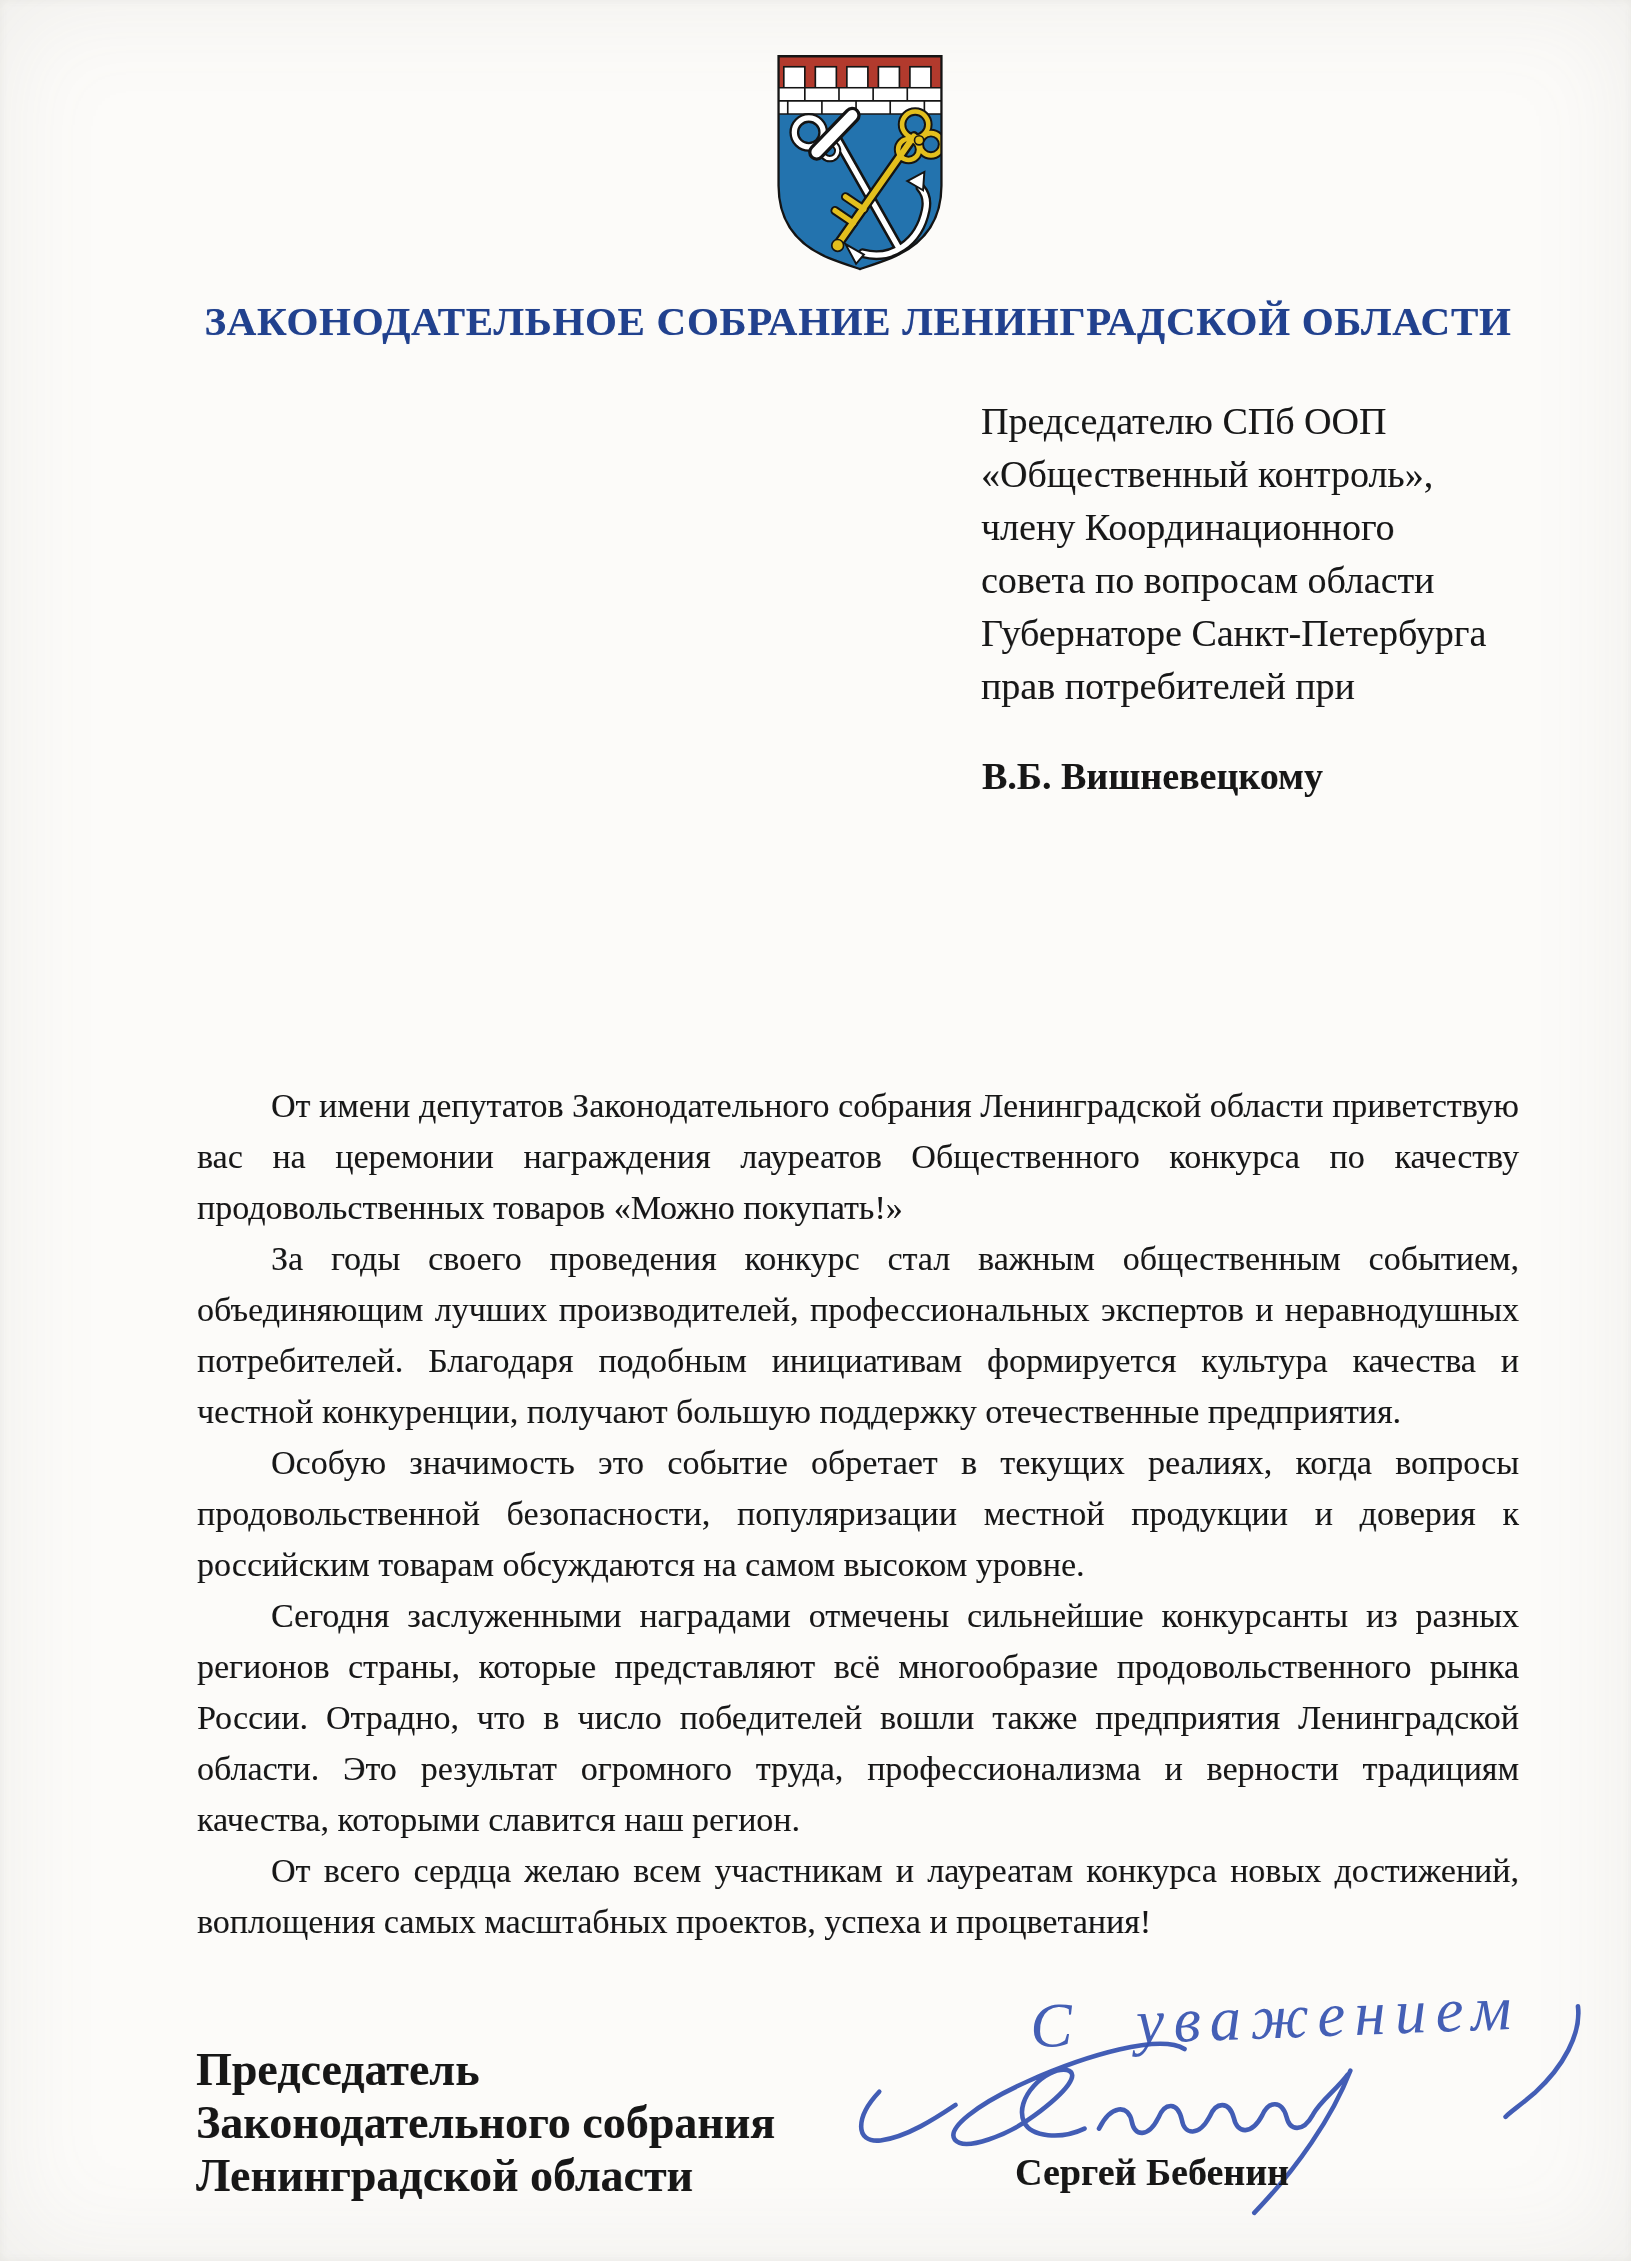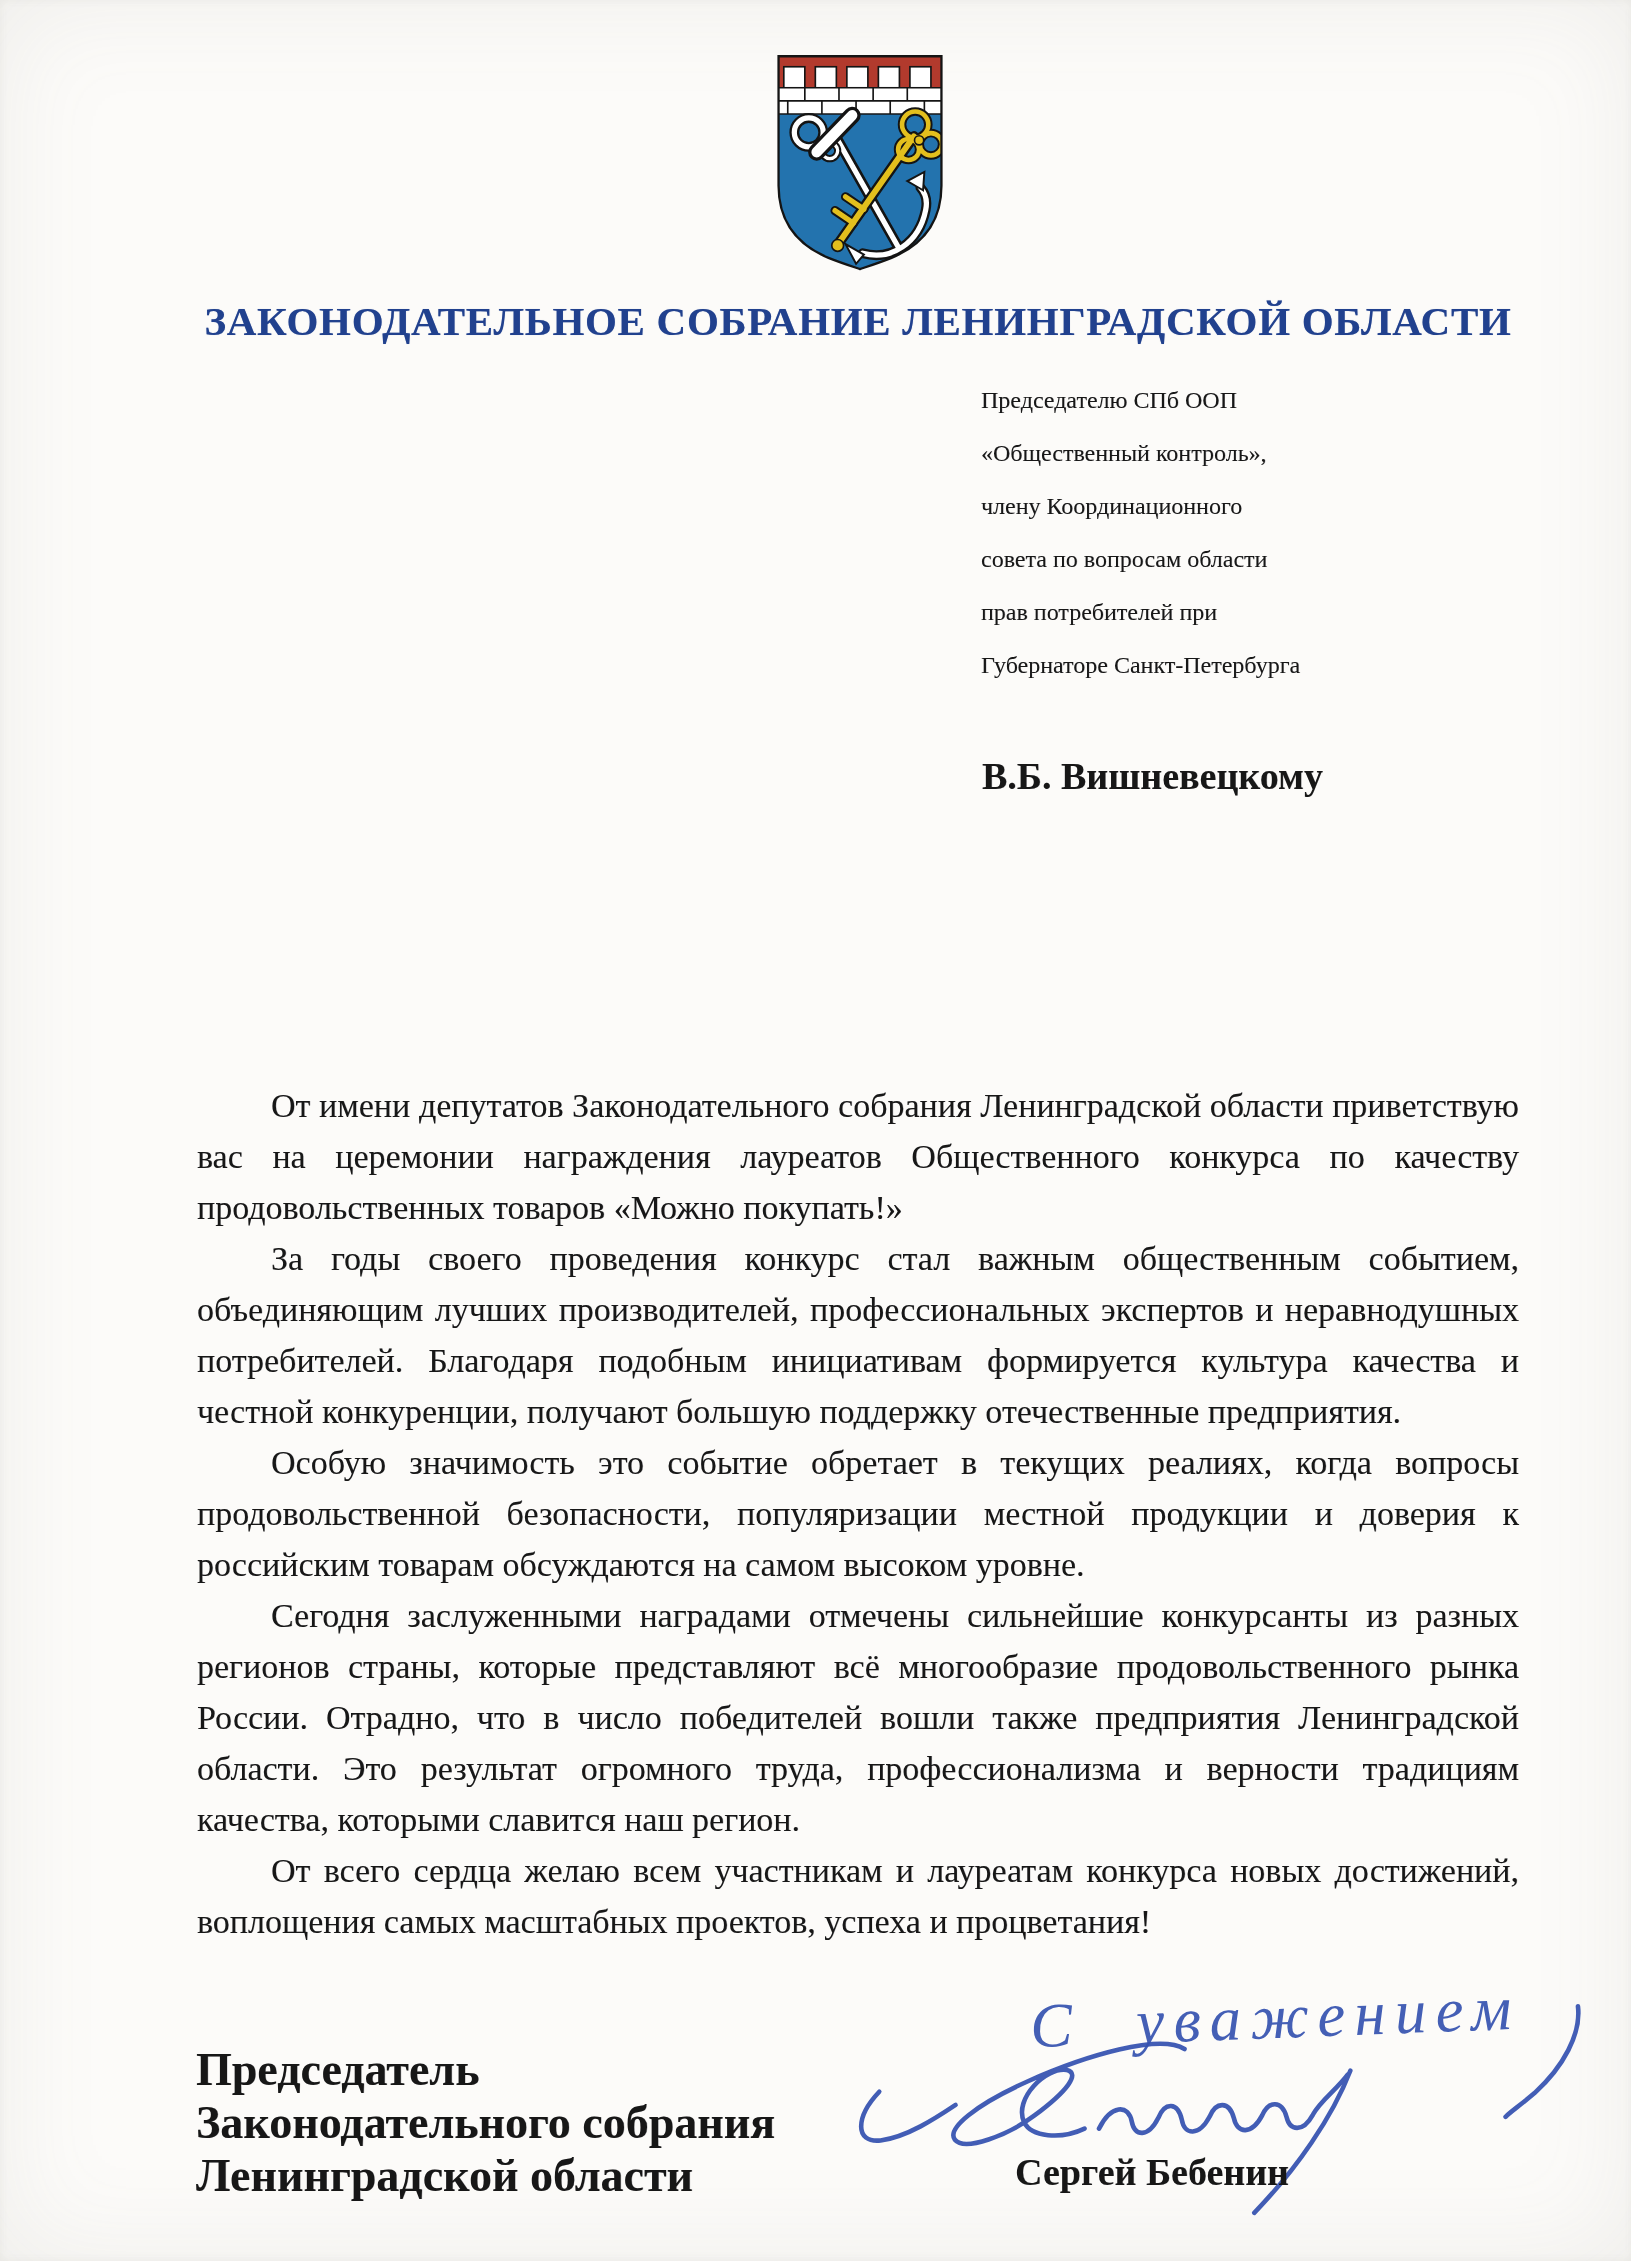--- a/index.html
+++ b/index.html
@@ -12,21 +12,21 @@
     font-family:"Liberation Serif","DejaVu Serif",serif;
     color:#171717;
   }
   .emblem{position:absolute;left:773px;top:51px;width:174px;height:222px;}
   .org-title{
     position:absolute;left:197px;top:297px;width:1322px;
     text-align:center;font-weight:bold;font-size:41px;letter-spacing:0.7px;
     color:#21418e;white-space:nowrap;
     text-shadow:0 0 0.7px rgba(33,65,142,0.45);
   }
-  .addressee{position:absolute;left:981px;top:374px;width:546px;font-size:24px;line-height:53px;}
+  .addressee{position:absolute;left:981px;top:395px;width:546px;font-size:38px;line-height:53px;}
   .addressee-name{position:absolute;left:982px;top:754px;width:546px;font-size:38px;font-weight:bold;}
   .salutation{position:absolute;left:197px;top:867px;width:1322px;text-align:center;font-weight:bold;font-size:38px;line-height:59px;}
   .letter-body{position:absolute;left:197px;top:1080px;width:1322px;font-size:34px;line-height:51px;text-align:justify;}
   .letter-body p{margin:0;text-indent:74px;}
   .scan-soft{text-shadow:0.4px 0.4px 0.5px rgba(70,70,80,0.35);}
   .handwritten-note{
     position:absolute;left:1030px;top:1979px;width:592px;
     font-size:63px;font-style:italic;letter-spacing:9.2px;word-spacing:30px;
     color:#3552b0;transform:rotate(-2.2deg);white-space:nowrap;opacity:0.92;
   }
@@ -111,22 +111,22 @@
     <path d="M8,8 H256 V205 C256,262 225,296 180,315 C160,323 144,328 132,332 C120,328 104,323 84,315 C39,296 8,262 8,205 Z" fill="none" stroke="#141414" stroke-width="3.5"></path>
   </svg>
 
   <div class="org-title">ЗАКОНОДАТЕЛЬНОЕ СОБРАНИЕ ЛЕНИНГРАДСКОЙ ОБЛАСТИ</div>
 
   <div class="addressee scan-soft">
     <div>Председателю СПб ООП</div>
     <div>«Общественный контроль»,</div>
     <div>члену Координационного</div>
     <div>совета по вопросам области</div>
+    <div>Губернаторе Санкт-Петербурга</div>
     <div>прав потребителей при</div>
-    <div>Губернаторе Санкт-Петербурга</div>
   </div>
   <div class="addressee-name scan-soft">В.Б. Вишневецкому</div>
 
 
   <div class="letter-body scan-soft">
     <p>От имени депутатов Законодательного собрания Ленинградской области приветствую вас на церемонии награждения лауреатов Общественного конкурса по качеству продовольственных товаров «Можно покупать!»</p>
     <p>За годы своего проведения конкурс стал важным общественным событием, объединяющим лучших производителей, профессиональных экспертов и неравнодушных потребителей. Благодаря подобным инициативам формируется культура качества и честной конкуренции, получают большую поддержку отечественные предприятия.</p>
     <p>Особую значимость это событие обретает в текущих реалиях, когда вопросы продовольственной безопасности, популяризации местной продукции и доверия к российским товарам обсуждаются на самом высоком уровне.</p>
     <p>Сегодня заслуженными наградами отмечены сильнейшие конкурсанты из разных регионов страны, которые представляют всё многообразие продовольственного рынка России. Отрадно, что в число победителей вошли также предприятия Ленинградской области. Это результат огромного труда, профессионализма и верности традициям качества, которыми славится наш регион.</p>
     <p>От всего сердца желаю всем участникам и лауреатам конкурса новых достижений, воплощения самых масштабных проектов, успеха и процветания!</p>

